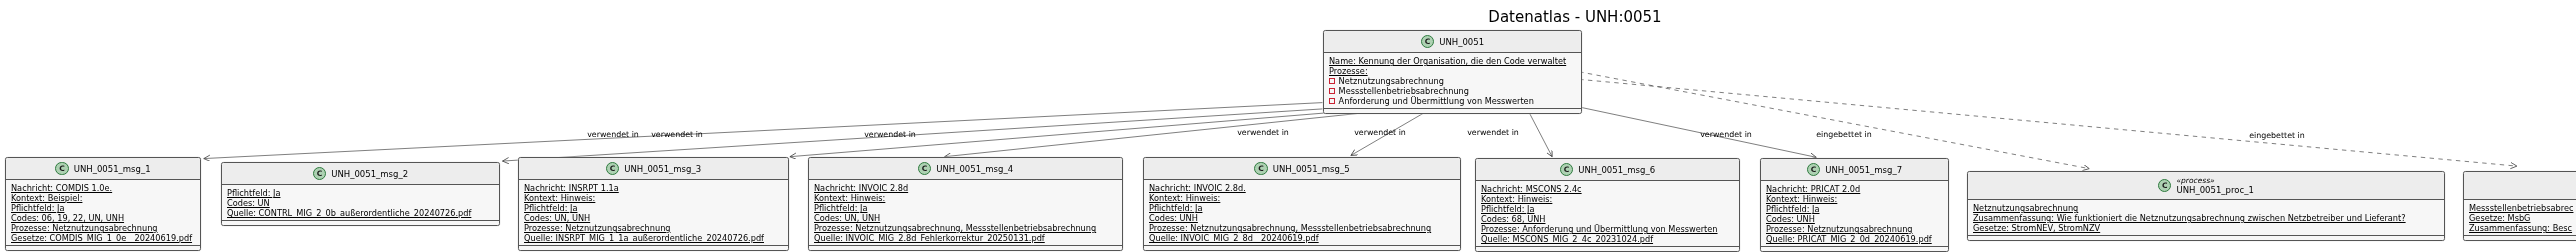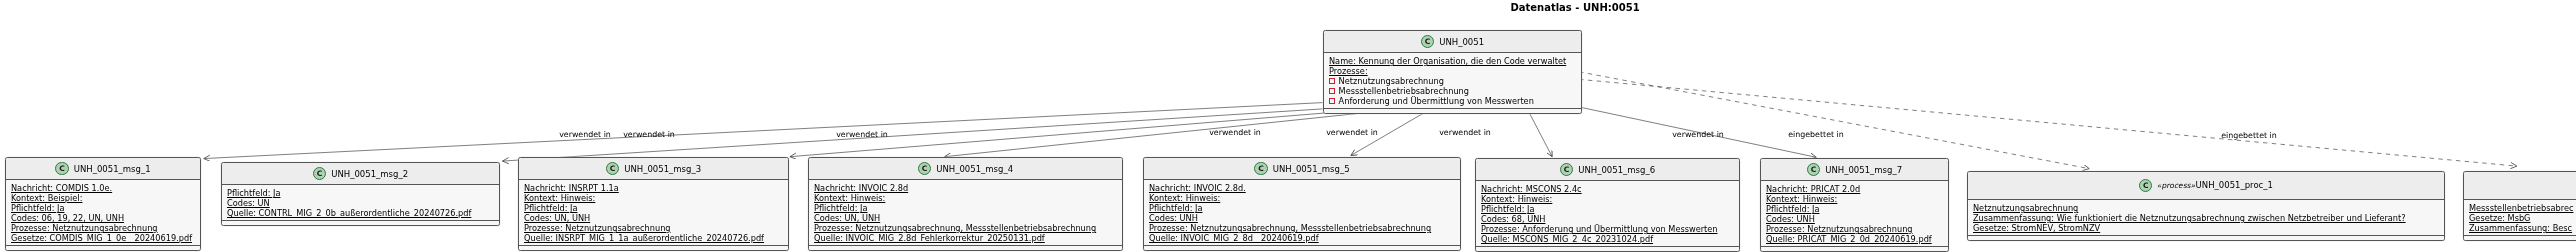--- a/index.html
+++ b/index.html
@@ -1,34 +1,34 @@
 <!DOCTYPE html>
 <html style="font-size:10px"><head>
 <meta charset="utf-8">
 <style>
   html,body{margin:0;padding:0;background:#ffffff;}
   #canvas{position:relative;width:2576px;height:253px;overflow:hidden;
           font-family:"DejaVu Sans","Liberation Sans",sans-serif;color:#000;}
   #edges{position:absolute;left:0;top:0;z-index:1;pointer-events:none;}
-  .title{position:absolute;top:2px;font-weight:bold;font-size:10px;z-index:3;transform:translateX(-50%);}
+  .title{position:absolute;top:8px;font-weight:normal;font-size:15px;z-index:3;transform:translateX(-50%);}
   .cls{position:absolute;z-index:2;background:#F7F7F7;border:0.6px solid #555;border-radius:2.5px;
        box-shadow:0 0 0 0.3px #ddd;font-size:8.2px;}
   .cls-h{background:#EDEDED;border-bottom:0.6px solid #555;border-radius:1.9px 1.9px 0 0;
          display:flex;align-items:center;justify-content:center;height:21px;gap:5px;}
   .circ{display:inline-flex;align-items:center;justify-content:center;width:11.3px;height:11.3px;
         border-radius:50%;background:#ADD1B2;border:0.6px solid #2F7B3F;font-size:7.5px;font-weight:bold;color:#1c1c1c;flex:0 0 auto;}
   .cls-name{font-size:8.5px;}
-  .stack{display:flex;flex-direction:row;align-items:flex-end;line-height:9.4px;}
+  .stack{display:flex;flex-direction:column;align-items:flex-start;line-height:9.4px;}
   .stereo{font-style:italic;font-size:7.5px;}
   .cls-b{padding:3.1px 5px 1.9px 5px;line-height:10px;}
   .ln{white-space:nowrap;text-decoration:underline;}
   .fld{display:flex;align-items:center;gap:3.8px;white-space:nowrap;}
   .sq{display:inline-block;width:3.8px;height:3.8px;border:0.9px solid #C82333;flex:0 0 auto;}
   .cls-f{height:3.8px;border-top:0.6px solid #555;background:#F7F7F7;border-radius:0 0 1.9px 1.9px;}
-  .elabel{position:absolute;z-index:3;font-size:7.9px;transform:translateX(-50%);white-space:nowrap;}
+  .elabel{position:absolute;z-index:3;font-size:7.9px;transform:translateX(-50%);white-space:nowrap;margin-left:28px;}
 </style>
 </head>
 <body>
 
 <div id="canvas">
 
   <svg id="edges" width="2576" height="253" viewBox="0 0 4096 402">
     <defs>
       <marker id="arr" markerWidth="14" markerHeight="14" refX="10" refY="5" orient="auto" markerUnits="userSpaceOnUse">
         <path d="M0,0 L10,5 L0,10" fill="none" stroke="#454545" stroke-width="1.3"></path>

